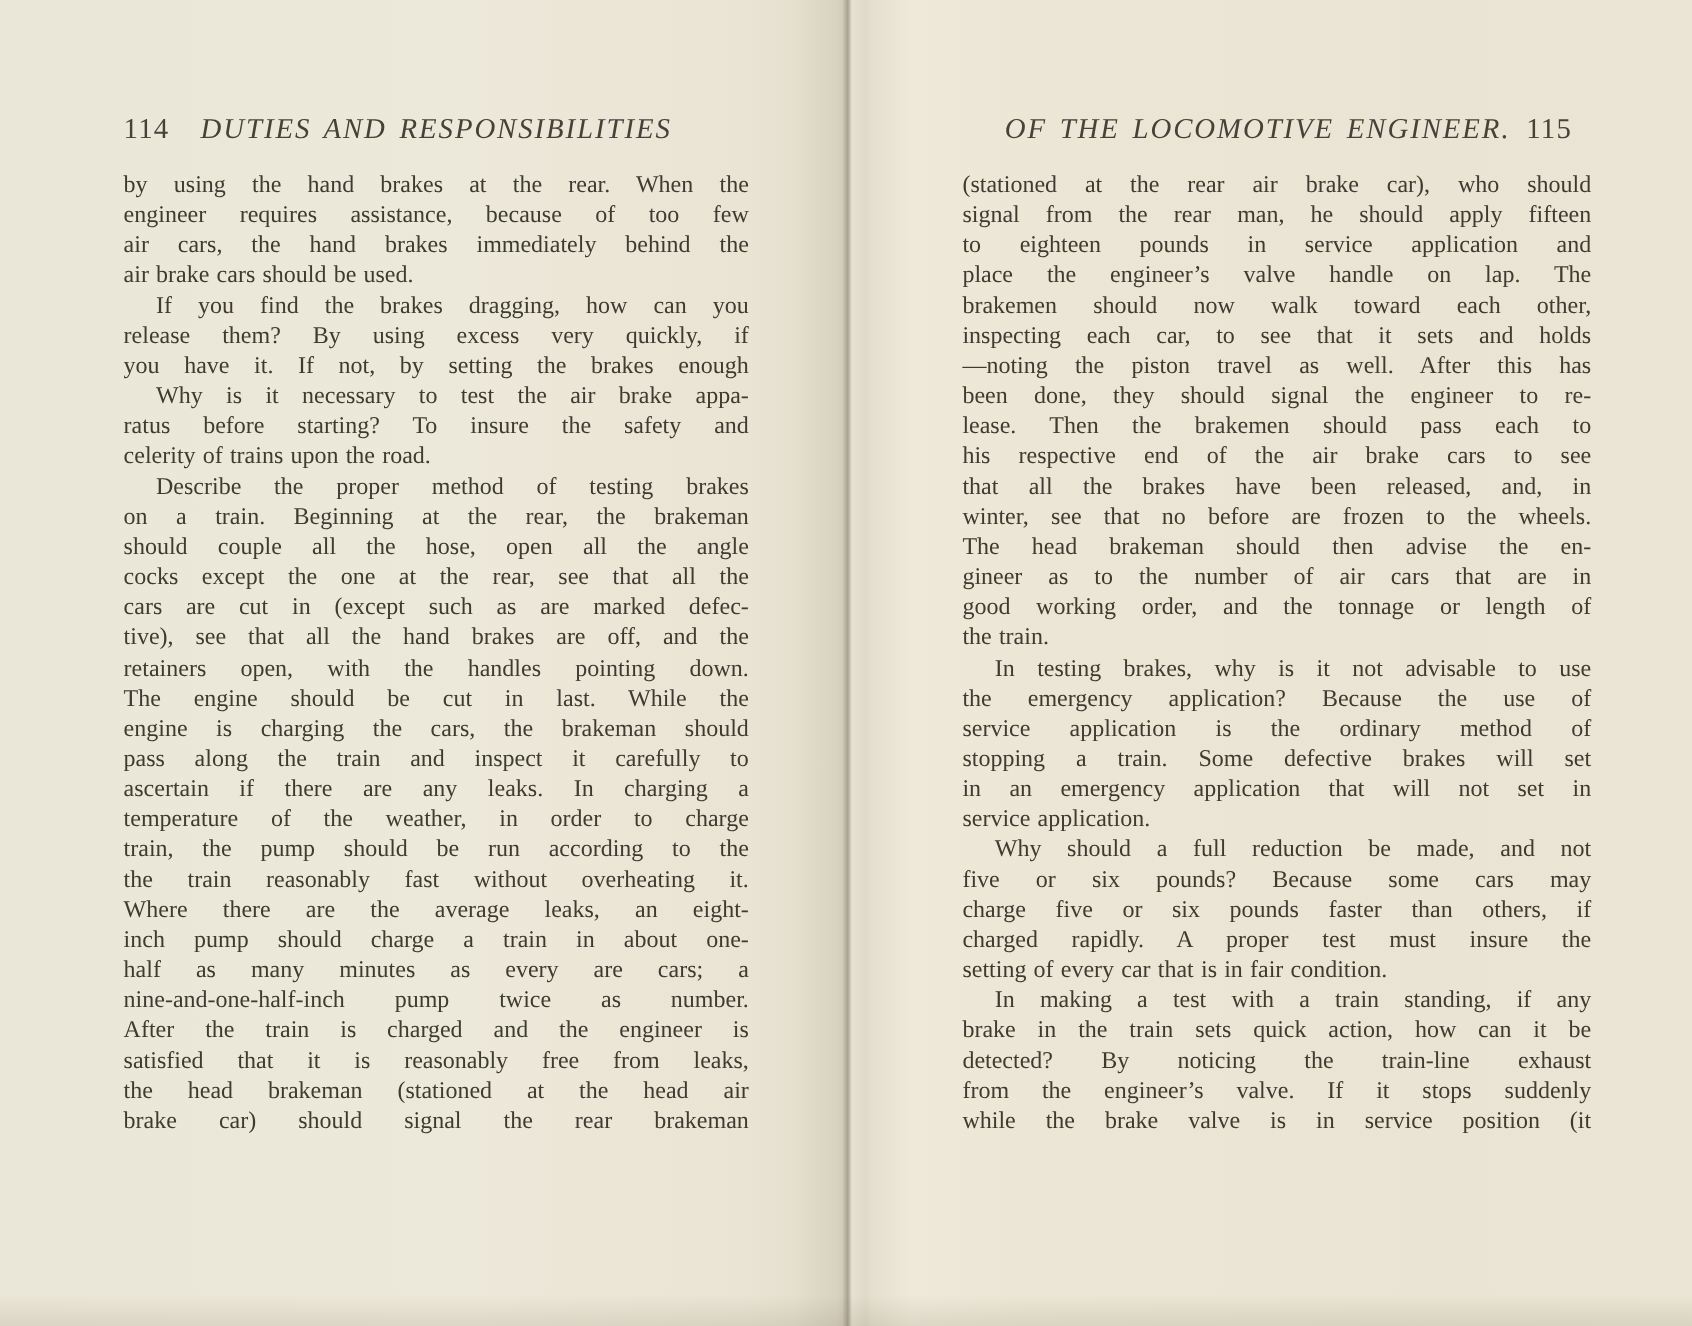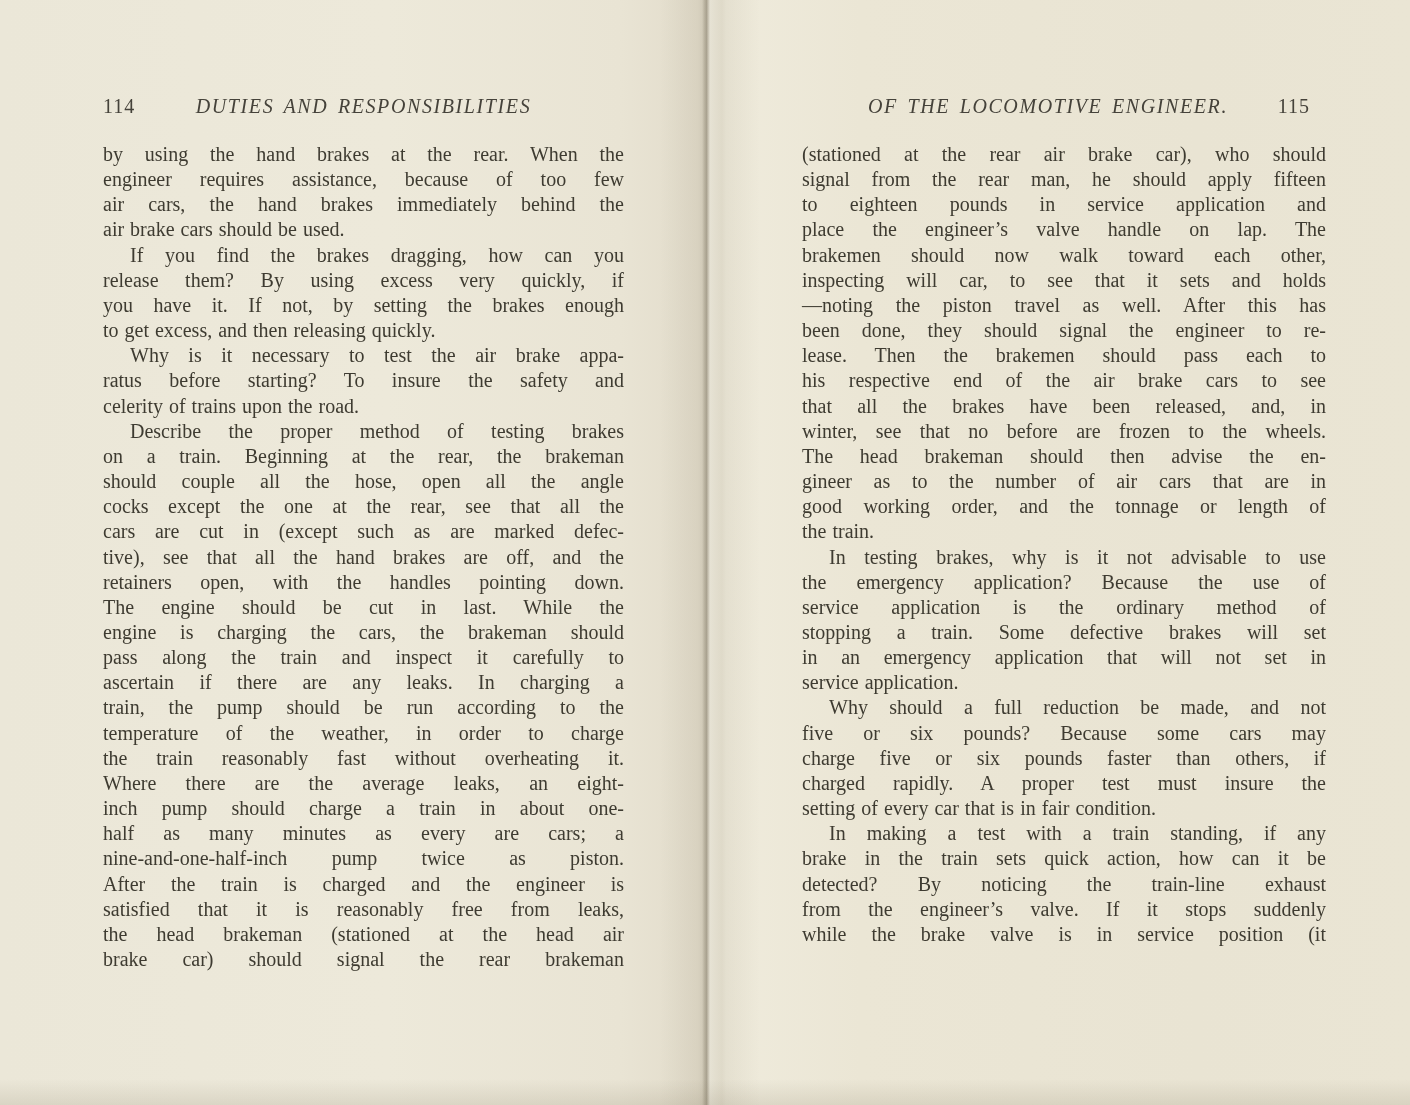--- a/index.html
+++ b/index.html
@@ -39,21 +39,21 @@
     pointer-events:none;
   }
   .bottom-shade{
     position:absolute;left:0;bottom:0;width:1410px;height:26px;
     background:linear-gradient(180deg,rgba(110,100,75,0) 0%,rgba(110,100,75,0.14) 100%);
     pointer-events:none;
   }
   .page-header{
     position:absolute;top:95px;height:24px;
     color:var(--header-ink);
-    font-size:20px;
+    font-size:24px;
   }
   .page-left .page-header{left:103px;width:521px;}
   .page-right .page-header{left:81px;width:524px;}
   .running-title{
     position:absolute;left:0;right:0;text-align:center;
     font-style:italic;letter-spacing:1.6px;word-spacing:3px;
   }
   .page-number{position:absolute;top:0;letter-spacing:1px;}
   .page-left .page-number{left:0;}
   .page-right .page-number{right:0;}
@@ -84,61 +84,60 @@
       <span class="running-title">DUTIES AND RESPONSIBILITIES</span>
     </div>
     <div class="body-text">
         <div class="line">by using the hand brakes at the rear.  When the</div>
         <div class="line">engineer requires assistance, because of too few</div>
         <div class="line">air cars, the hand brakes immediately behind the</div>
         <div class="line para-end">air brake cars should be used.</div>
         <div class="line indent">If you find the brakes dragging, how can you</div>
         <div class="line">release them?  By using excess very quickly, if</div>
         <div class="line">you have it.  If not, by setting the brakes enough</div>
-        <div class="line para-end">to get excess, and then releasing quickly.</div>
         <div class="line indent">Why is it necessary to test the air brake appa-</div>
         <div class="line">ratus before starting?  To insure the safety and</div>
         <div class="line para-end">celerity of trains upon the road.</div>
         <div class="line indent">Describe the proper method of testing brakes</div>
         <div class="line">on a train.  Beginning at the rear, the brakeman</div>
         <div class="line">should couple all the hose, open all the angle</div>
         <div class="line">cocks except the one at the rear, see that all the</div>
         <div class="line">cars are cut in (except such as are marked defec-</div>
         <div class="line">tive), see that all the hand brakes are off, and the</div>
         <div class="line">retainers open, with the handles pointing down.</div>
         <div class="line">The engine should be cut in last.  While the</div>
         <div class="line">engine is charging the cars, the brakeman should</div>
         <div class="line">pass along the train and inspect it carefully to</div>
         <div class="line">ascertain if there are any leaks.  In charging a</div>
+        <div class="line">temperature of the weather, in order to charge</div>
         <div class="line">train, the pump should be run according to the</div>
-        <div class="line">temperature of the weather, in order to charge</div>
         <div class="line">the train reasonably fast without overheating it.</div>
         <div class="line">Where there are the average leaks, an eight-</div>
         <div class="line">inch pump should charge a train in about one-</div>
         <div class="line">half as many minutes as every are cars; a</div>
-        <div class="line">nine-and-one-half-inch pump twice as piston.</div>
+        <div class="line">nine-and-one-half-inch pump twice as number.</div>
         <div class="line">After the train is charged and the engineer is</div>
         <div class="line">satisfied that it is reasonably free from leaks,</div>
         <div class="line">the head brakeman (stationed at the head air</div>
         <div class="line">brake car) should signal the rear brakeman</div>
       </div>
   </div>
 
   <div class="page page-right">
     <div class="page-header">
       <span class="running-title">OF THE LOCOMOTIVE ENGINEER.</span>
       <span class="page-number">115</span>
     </div>
     <div class="body-text">
         <div class="line">(stationed at the rear air brake car), who should</div>
         <div class="line">signal from the rear man, he should apply fifteen</div>
         <div class="line">to eighteen pounds in service application and</div>
         <div class="line">place the engineer’s valve handle on lap.  The</div>
         <div class="line">brakemen should now walk toward each other,</div>
-        <div class="line">inspecting will car, to see that it sets and holds</div>
+        <div class="line">inspecting each car, to see that it sets and holds</div>
         <div class="line">—noting the piston travel as well.  After this has</div>
         <div class="line">been done, they should signal the engineer to re-</div>
         <div class="line">lease.  Then the brakemen should pass each to</div>
         <div class="line">his respective end of the air brake cars to see</div>
         <div class="line">that all the brakes have been released, and, in</div>
         <div class="line">winter, see that no before are frozen to the wheels.</div>
         <div class="line">The head brakeman should then advise the en-</div>
         <div class="line">gineer as to the number of air cars that are in</div>
         <div class="line">good working order, and the tonnage or length of</div>
         <div class="line para-end">the train.</div>

